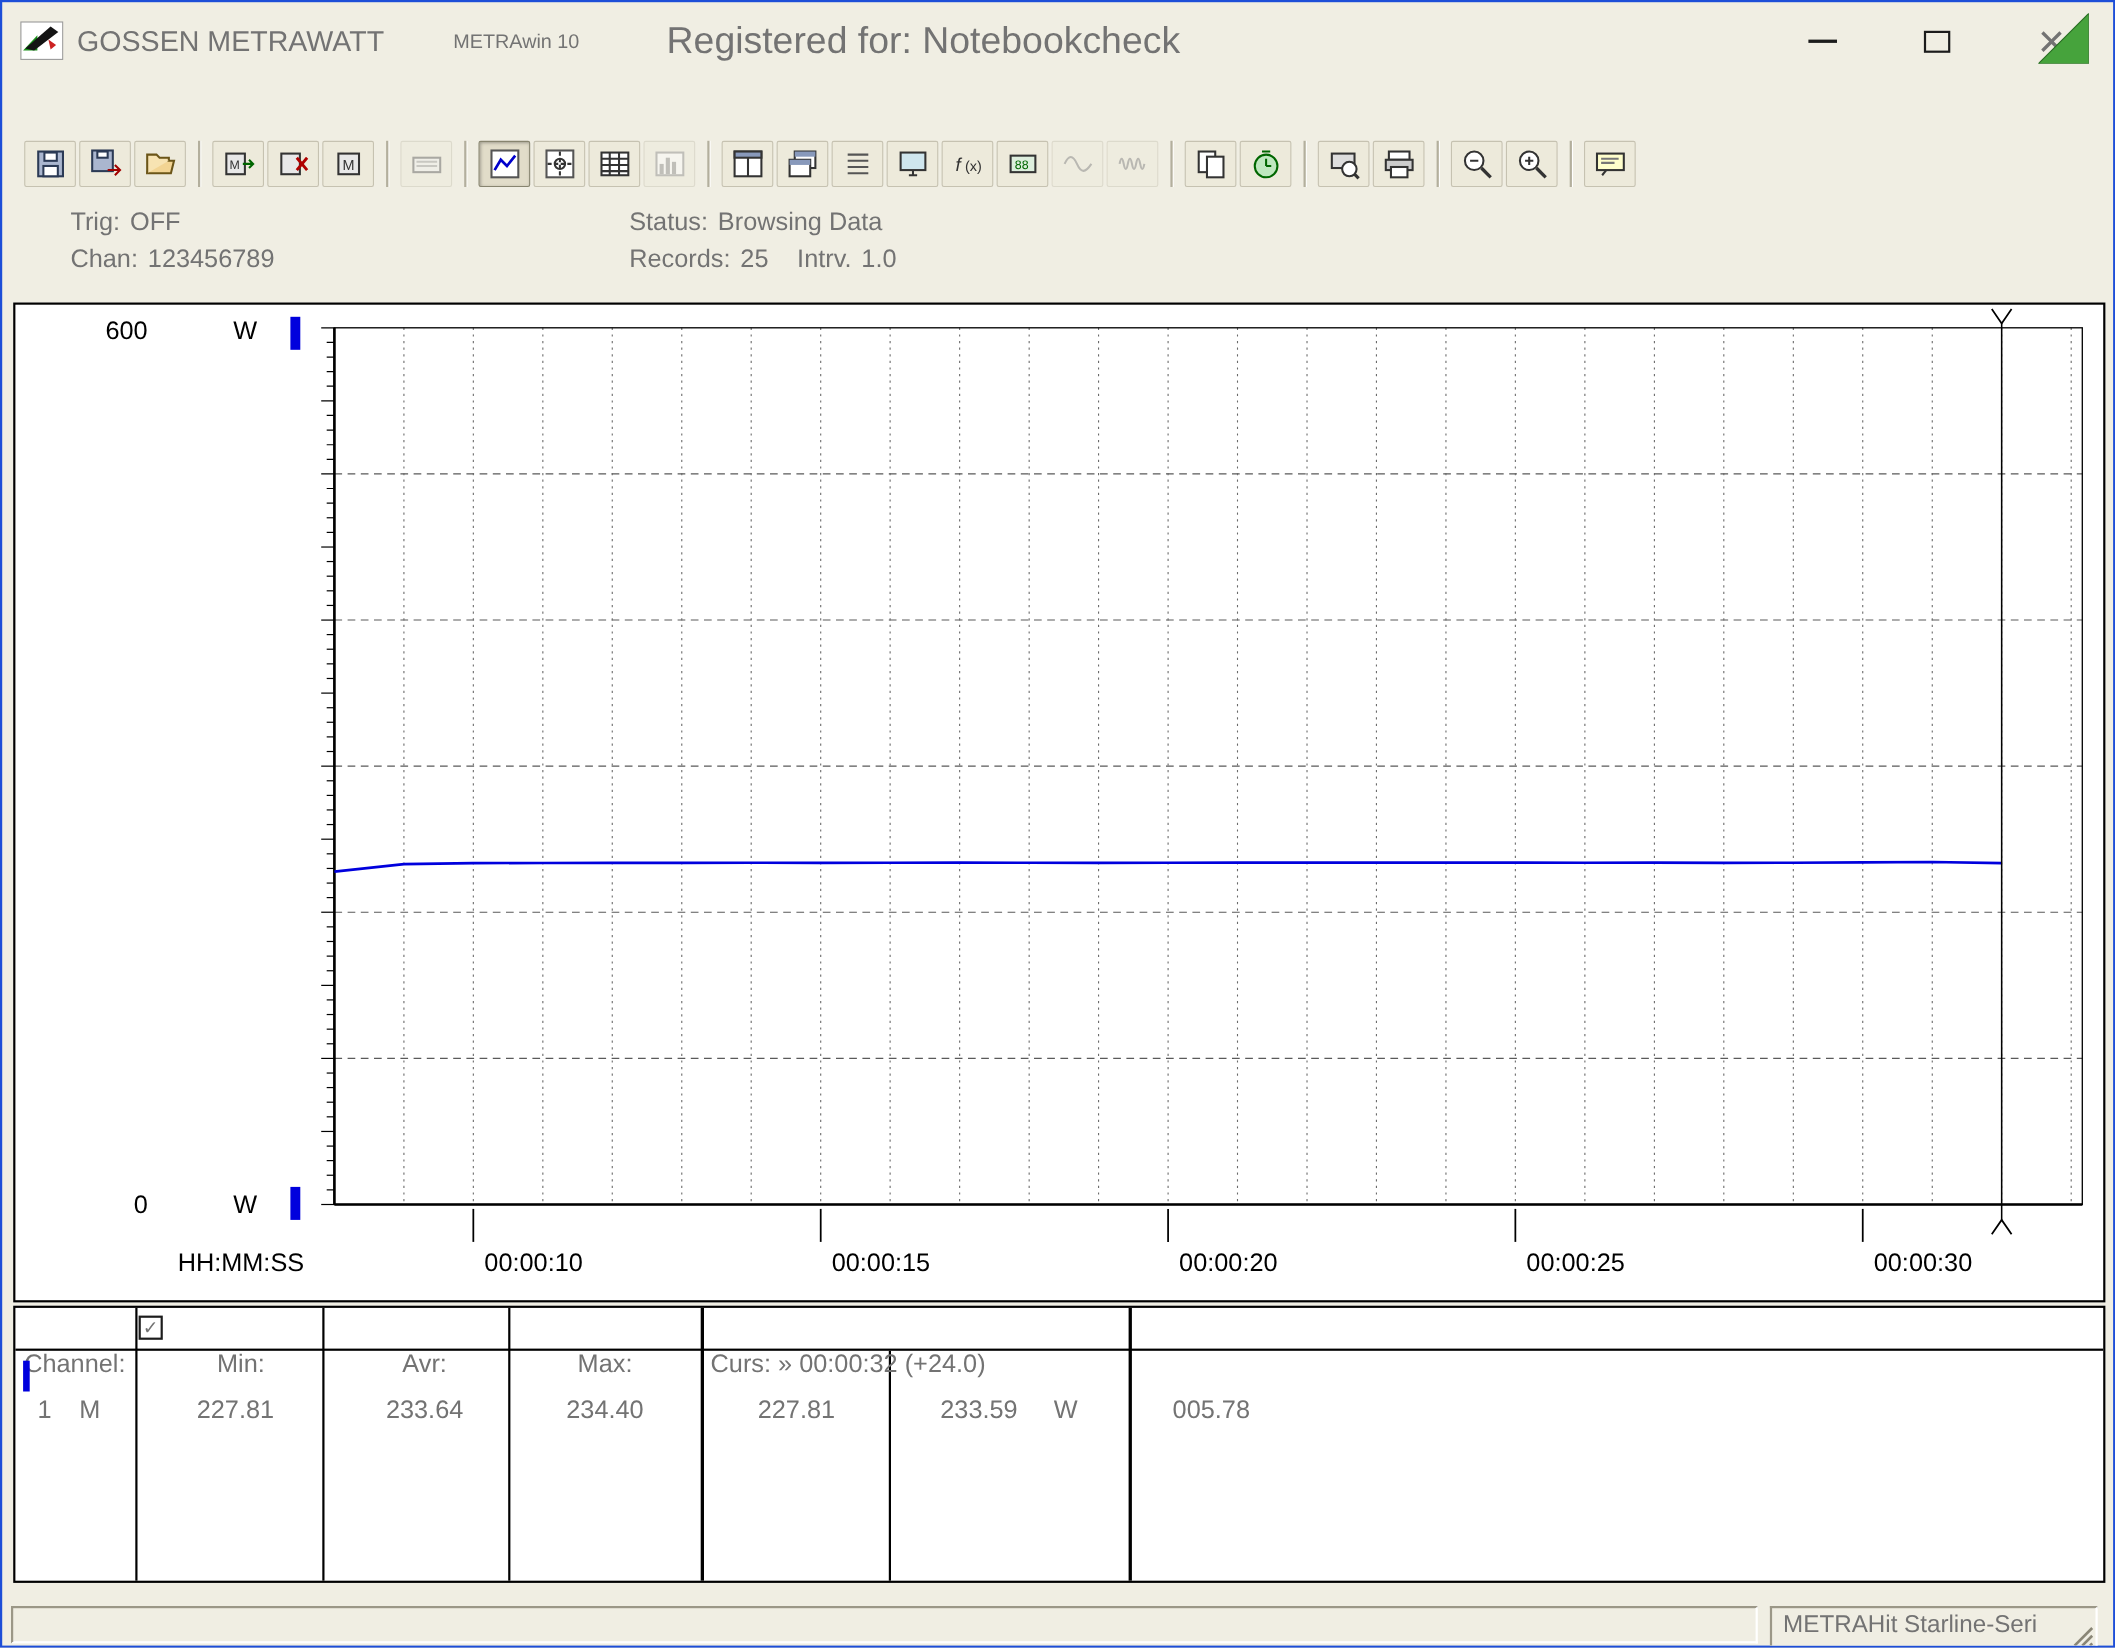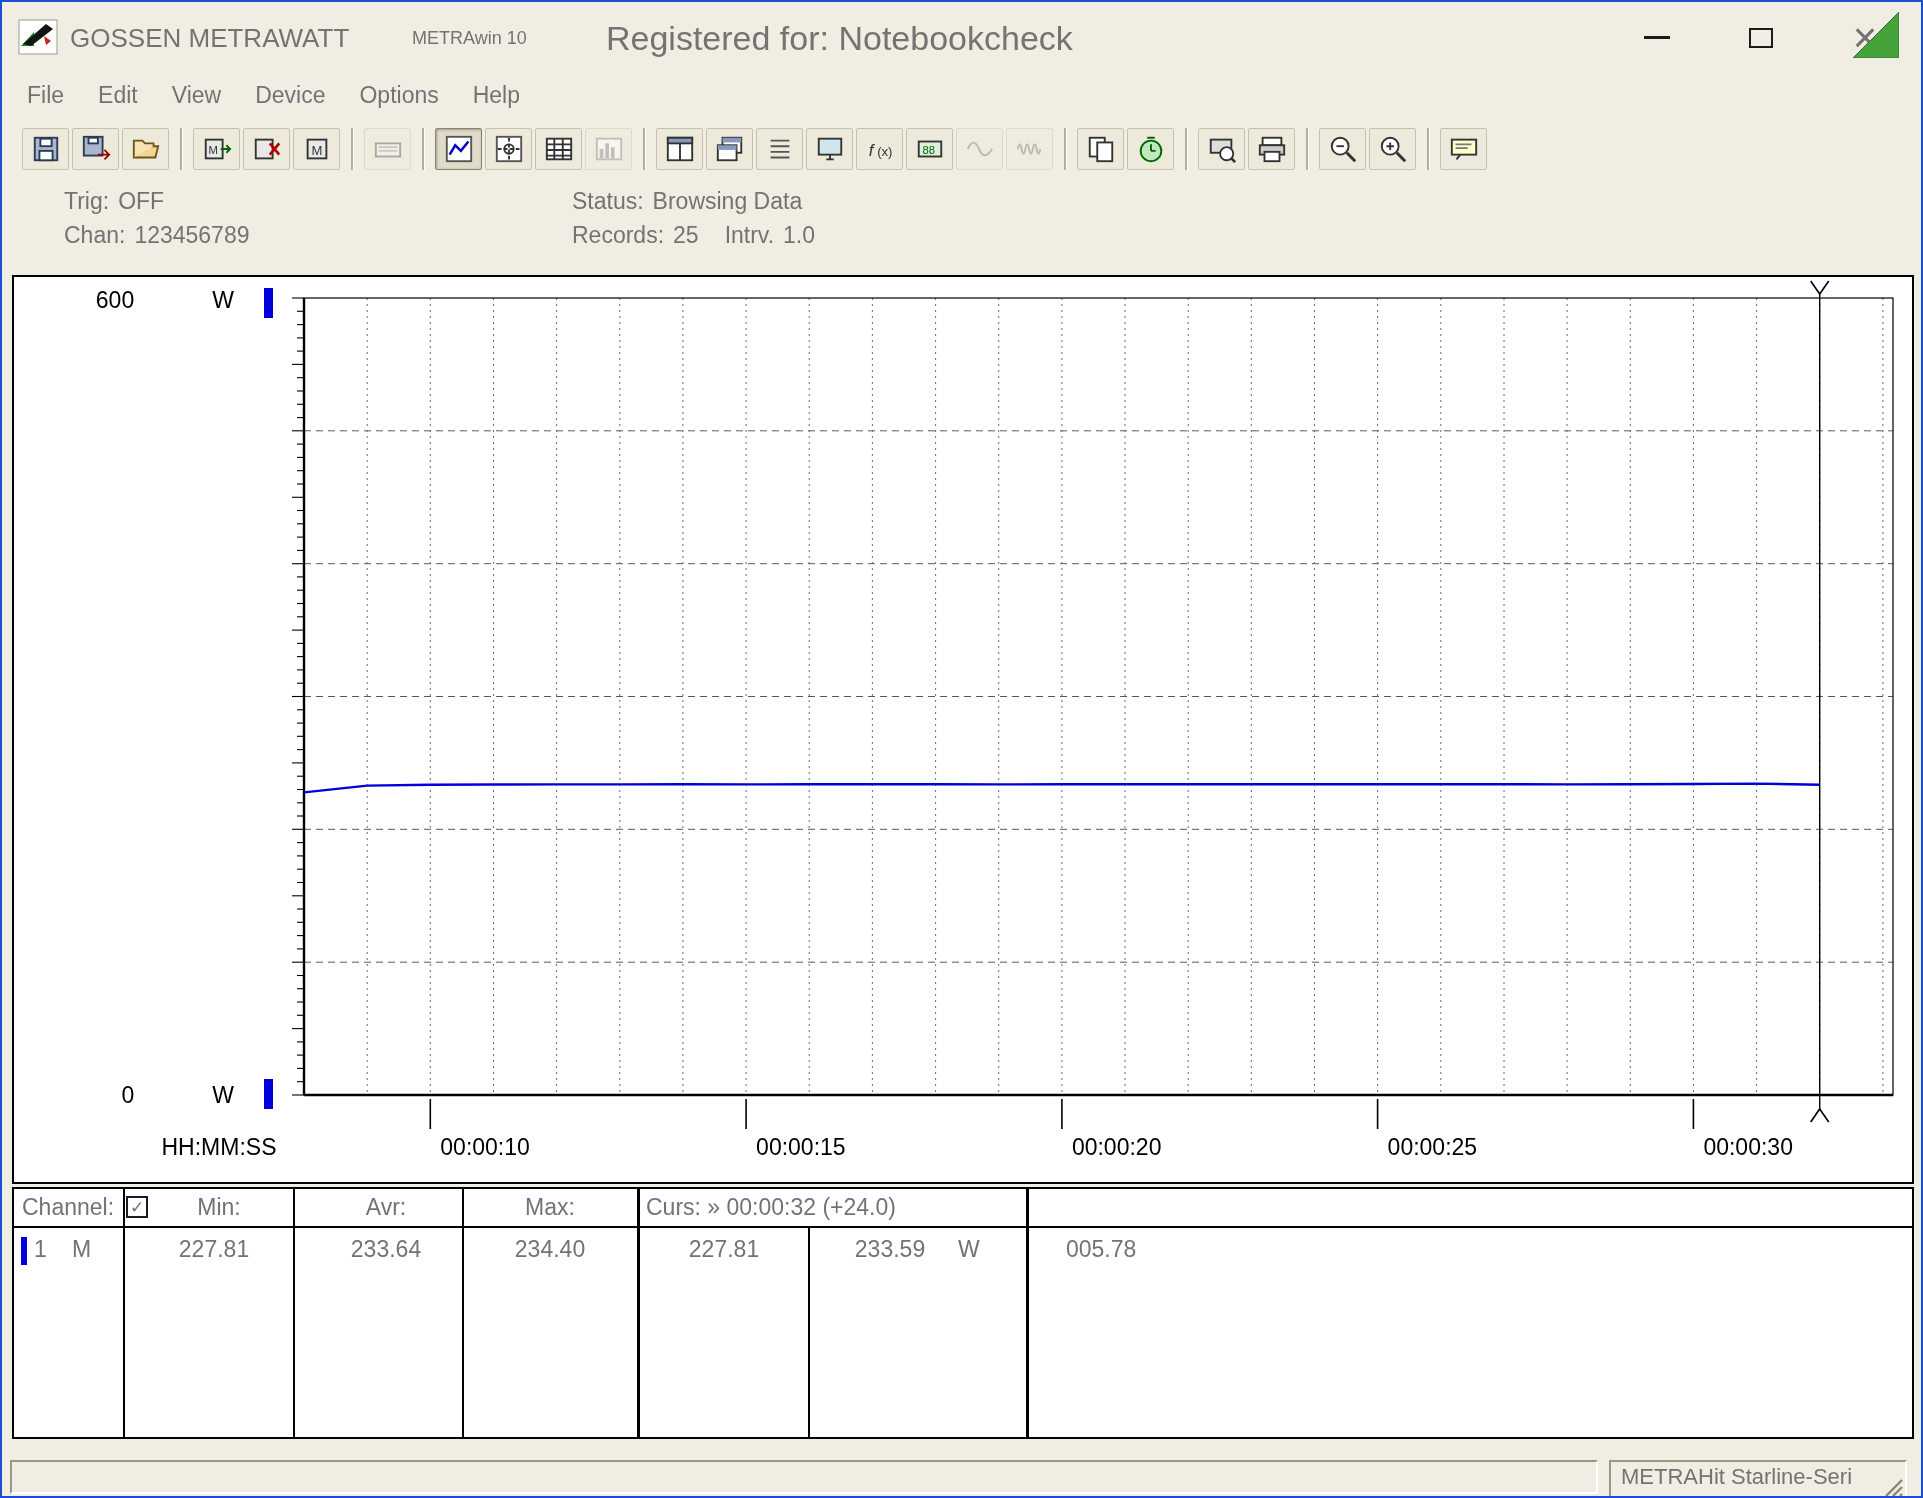--- a/index.html
+++ b/index.html
@@ -42,21 +42,21 @@
             border:2px solid #000;box-sizing:border-box;}
   #chart-svg-holder{position:absolute;inset:0;}
 
   
   .datatable{position:absolute;left:10px;top:1185px;width:1902px;height:252px;background:#fff;
              border:2px solid #000;box-sizing:border-box;font-size:23px;}
   .tdiv{position:absolute;top:0;bottom:0;width:2px;background:#000;}
   .tdiv.thick{width:3px;}
   .tdiv.short{top:39px;}
   .theader-line{position:absolute;left:0;right:0;top:37px;height:2px;background:#000;}
-  .tcell{position:absolute;white-space:nowrap;}
+  .tcell{position:absolute;white-space:nowrap;margin-top:32px;}
   .tcell.center{transform:translateX(-50%);}
   .checkbox{position:absolute;left:112px;top:7px;width:22px;height:22px;border:2px solid #1c1c1c;
             background:#fff;box-sizing:border-box;display:flex;align-items:center;justify-content:center;font-size:17px;}
   .chanbar{position:absolute;left:7px;top:48px;width:6px;height:28px;background:#0000dd;}
 
   
   .statusbar{position:absolute;left:0;right:0;top:1453px;height:43px;}
   .sb-left{position:absolute;left:8px;top:5px;width:1588px;height:34px;background:#f0eee3;box-sizing:border-box;
            border:2px solid;border-color:#9b9787 #ffffff #ffffff #9b9787;}
   .sb-right{position:absolute;left:1607px;top:5px;width:298px;height:48px;background:#f0eee3;box-sizing:border-box;
@@ -86,28 +86,20 @@
         </div>
       <div class="wc">
           <span class="max-glyph"></span>
         </div>
       <div class="wc">
           <span class="close-glyph">×</span>
         </div>
     </div>
   </div>
 
-  <div class="menubar" id="menubar">
-      <span class="menu-item">File</span>
-      <span class="menu-item">Edit</span>
-      <span class="menu-item">View</span>
-      <span class="menu-item">Device</span>
-      <span class="menu-item">Options</span>
-      <span class="menu-item">Help</span>
-    </div>
 
   <div class="toolbar" id="toolbar">
       <div class="tb-btn">
         <svg viewBox="0 0 16 16" width="30" height="30">
           <rect x="2" y="2" width="12" height="12" fill="#aab6cf" stroke="#2b3a55"></rect>
           <rect x="5" y="2.5" width="6" height="4" fill="#fff" stroke="#2b3a55"></rect>
           <rect x="4.5" y="9" width="7" height="5" fill="#fff" stroke="#2b3a55"></rect>
         </svg>
       </div>
       <div class="tb-btn">

